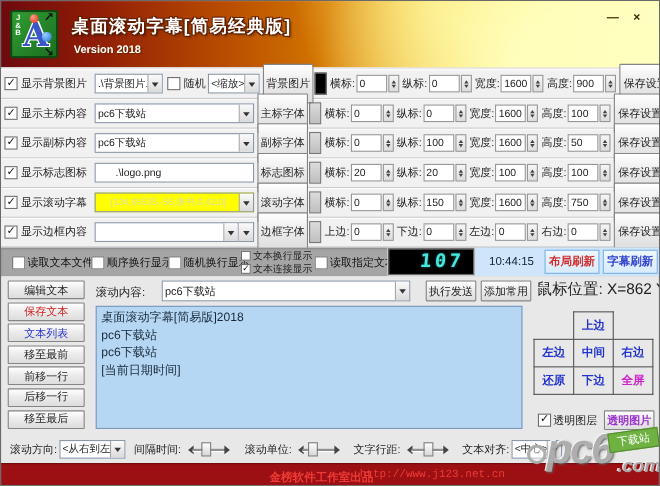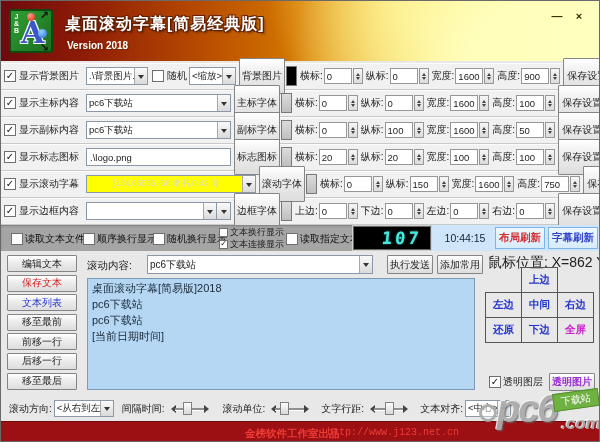--- a/index.html
+++ b/index.html
@@ -32,21 +32,21 @@
   .crow { display:flex; align-items:center; height:27px; padding:0 3px; background:#f1f1f1; border-bottom:1px solid #c9c9c9; box-shadow:inset 0 1px 0 #fcfcfc; }
   .cb { flex:none; width:12px; height:12px; background:#fff; border:1px solid #6f6f6f; display:inline-flex; align-items:center; justify-content:center; margin-right:3px; }
   .cb.on::after { content:"✓"; font-size:10px; font-weight:bold; color:#111; margin-top:-2px; }
   .rlbl { flex:none; width:67px; font-size:10px; white-space:nowrap; overflow:hidden; }
   .combo { flex:none; height:18px; background:#fff; border:1px solid #8a98a8; display:flex; align-items:center; overflow:hidden; }
   .combo .cval { flex:1; font-size:9.5px; padding-left:2px; white-space:nowrap; overflow:hidden; }
   .combo .arr { flex:none; width:13px; height:100%; background:linear-gradient(#fafafa,#dadada); border-left:1px solid #a8a8a8; display:flex; align-items:center; justify-content:center; }
   .combo .arr::after { content:""; border:3.5px solid transparent; border-top:4.5px solid #333; margin-top:4px; }
   .combo.hl { background:#ffff00; }
   .combo.hl .cval { color:#dedea8; text-align:center; font-size:8.5px; }
-  .tbox { flex:none; height:18px; background:#fff; border:1px solid #8a98a8; font-size:9.5px; padding:0 3px; display:flex; align-items:center; white-space:nowrap; overflow:hidden; }
+  .tbox { flex:none; height:18px; background:#fff; border:1px solid #8a98a8; font-size:9.5px; padding:0 18px; display:flex; align-items:center; white-space:nowrap; overflow:hidden; }
   .pbtn { flex:none; height:36px; background:linear-gradient(#ffffff,#ececec 45%,#dddddd); border:1px solid #858585; border-radius:1px; font-size:10px; color:#222; display:flex; align-items:center; justify-content:center; padding:0 2px; font-family:inherit; }
   .pbtn.fnt { width:46px; margin-left:3px; }
   .pbtn.save { width:48px; margin-left:3px; }
   .swatch { flex:none; width:11px; height:20px; border:1px solid #777; background:linear-gradient(#dcdcdc,#bfbfbf); margin-left:1px; }
   .swatch.blk { background:#000; }
   .fields { flex:1; display:flex; align-items:center; justify-content:flex-end; }
   .fg { display:flex; align-items:center; }
   .flbl { font-size:10px; margin:0 1px 0 3px; white-space:nowrap; }
   .finp { width:28px; height:16px; background:#fff; border:1px solid #979797; font-size:9.5px; padding-left:2px; display:flex; align-items:center; }
   .spin { width:10px; height:16px; margin-left:1px; background:linear-gradient(#f6f6f6,#dcdcdc); border:1px solid #979797; display:flex; flex-direction:column; align-items:center; justify-content:center; }
@@ -80,21 +80,21 @@
   .scrcombo .cval { font-size:10px; }
   .midbtn { position:absolute; top:4px; width:46px; height:19px; }
   .midbtn.send { left:386px; }
   .midbtn.add { left:436px; }
   .txtarea { position:absolute; left:86px; top:27px; width:388px; height:112px; background:#b5d7f3; border:1px solid #7a9ab8; padding:2px 4px; overflow:hidden; }
   .txtarea .line { height:16px; font-size:11px; color:#1a2a3a; white-space:nowrap; }
 
   
   .rpanel { position:absolute; left:480px; top:0; width:118px; height:147px; }
   .mousepos { position:absolute; left:7px; top:3px; font-size:14px; font-weight:normal; color:#222; white-space:nowrap; }
-  .grid { position:absolute; left:4px; top:16px; border-collapse:collapse; }
+  .grid { position:absolute; left:4px; top:32px; border-collapse:collapse; }
   .grid td { width:36px; height:25px; text-align:center; vertical-align:middle; font-size:10.5px; font-weight:bold; color:#2233cc; border:1px solid #555; cursor:default; }
   .grid td.empty { border:none; }
   .grid td.full { color:#cc22cc; }
   .transrow { position:absolute; left:8px; display:flex; align-items:center; font-size:10px; }
   .transrow .cb { margin-right:2px; }
   .transrow .pbtn { width:46px; height:18px; margin-left:6px; font-weight:bold; }
   .transrow .pbtn.red { color:#e03030; }
   .transrow .pbtn.purple { color:#9b30d0; }
 
   
@@ -278,21 +278,21 @@
             <span class="finp">100</span>
             <span class="spin"></span>
           </span>
       </span>
       <button class="pbtn save">保存设置</button>
     </div>
 
     <div class="crow">
       <span class="cb on"></span>
       <span class="rlbl">显示滚动字幕</span>
-      <span class="combo hl" style="width:170px">
+      <span class="combo hl" style="width:145px">
         <span class="cval">[134,65535,-56,隶书,0,42,0]</span>
         <span class="arr"></span>
       </span>
       <button class="pbtn fnt">滚动字体</button>
       <span class="swatch"></span>
       <span class="fields">
         <span class="fg">
             <span class="flbl">横标:</span>
             <span class="finp">0</span>
             <span class="spin"></span>

